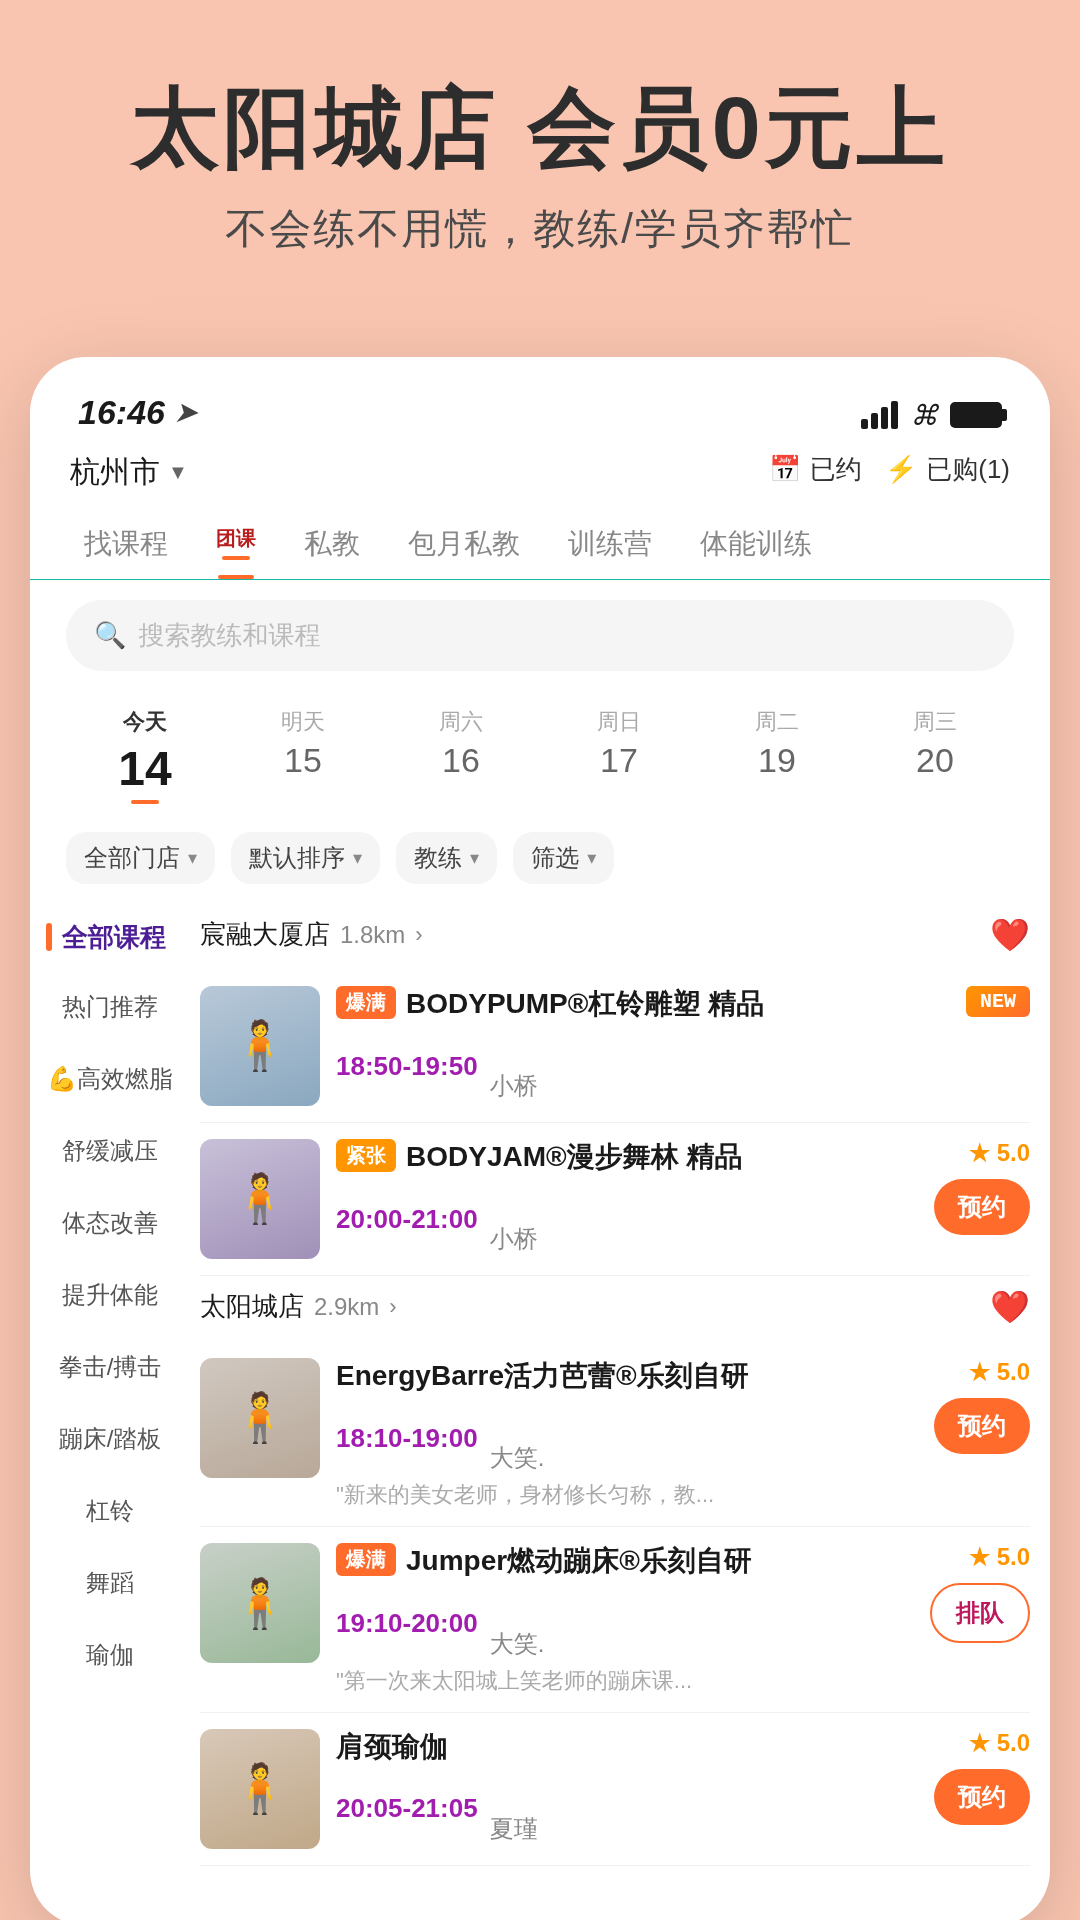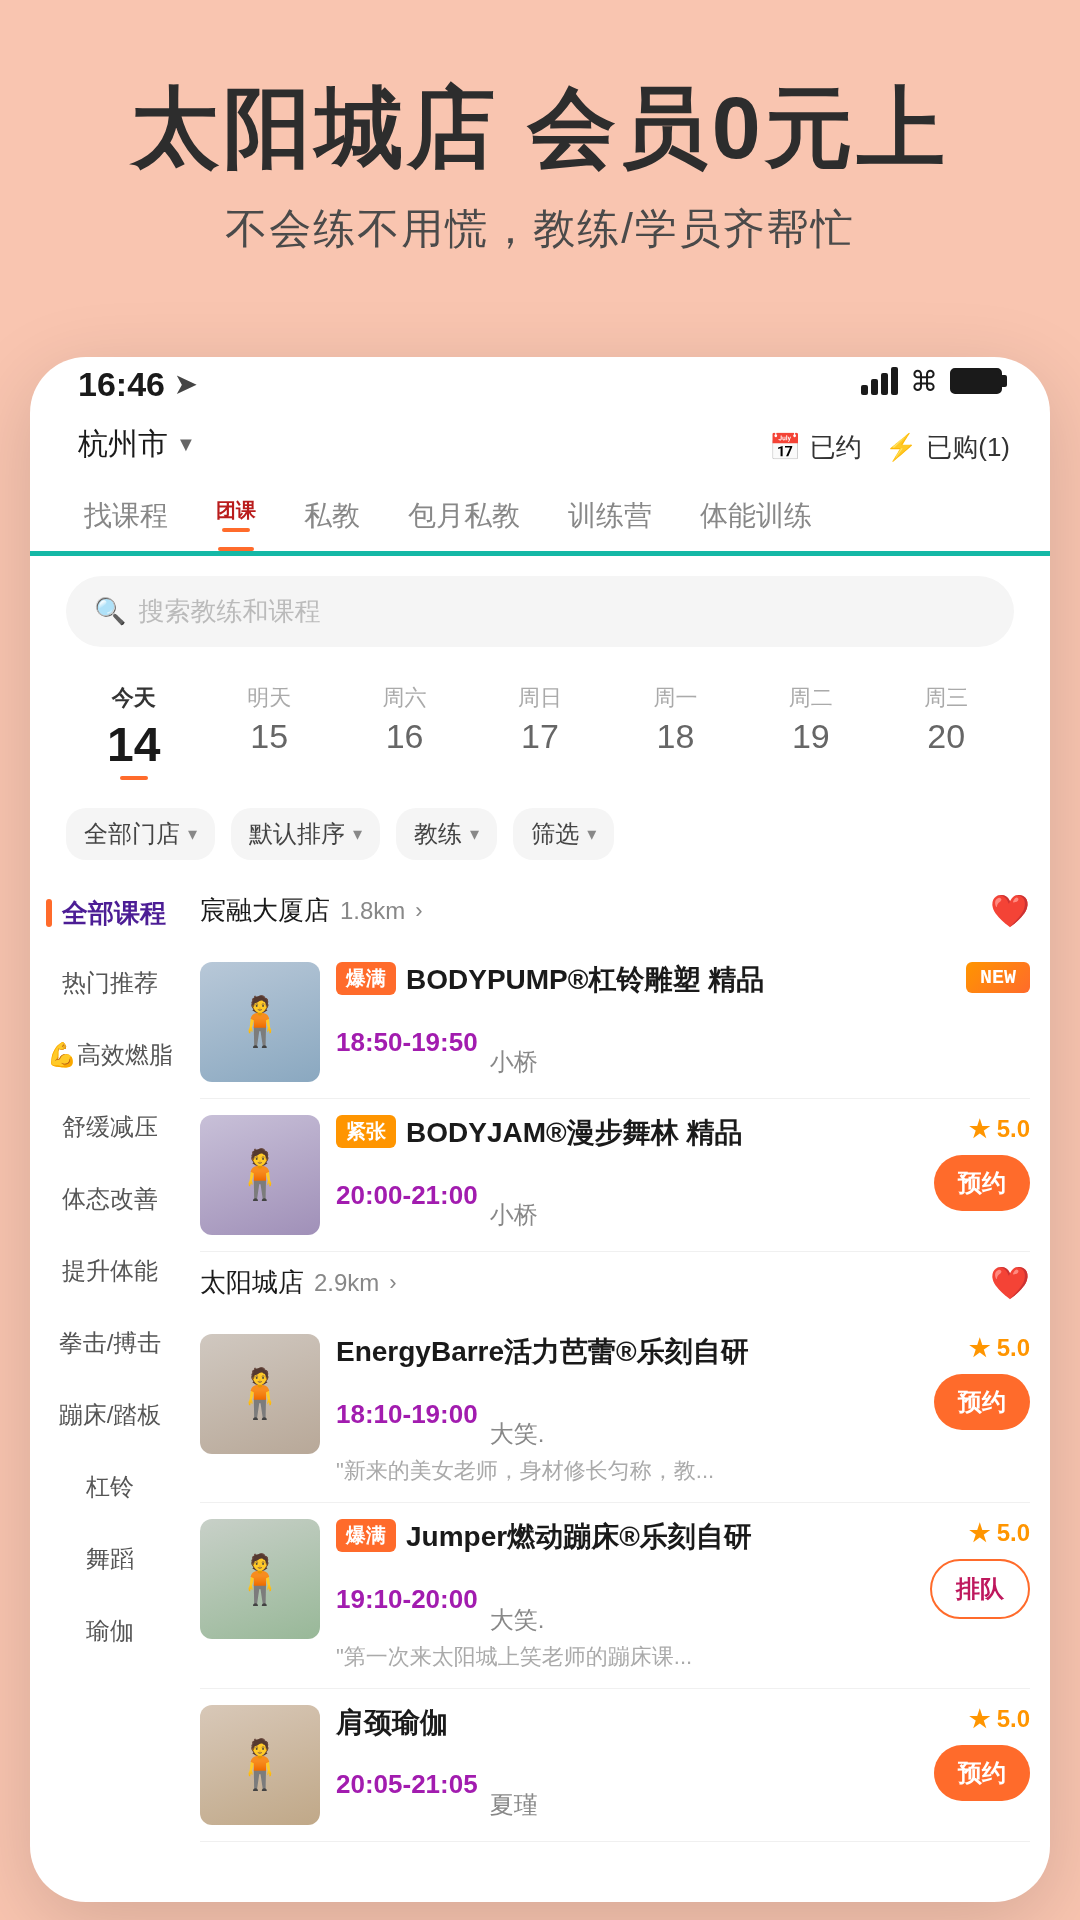--- a/index.html
+++ b/index.html
@@ -38,22 +38,23 @@
       margin: 40px 30px 0;
       overflow: hidden;
       box-shadow: 0 20px 80px rgba(0,0,0,0.15);
       padding-bottom: 40px;
     }
 
     
     .status-bar {
       display: flex;
       justify-content: space-between;
-      align-items: flex-start;
-      padding: 8px 48px 12px;
+      align-items: flex-end;
+      padding: 36px 48px 12px;
+      font-style: italic;
     }
     .status-time {
       font-size: 34px;
       font-weight: 600;
       color: #1a1a1a;
       display: flex;
       align-items: center;
       gap: 10px;
     }
     .status-icons {
@@ -92,23 +93,22 @@
       width: 5px;
       height: 12px;
       background: #1a1a1a;
       border-radius: 0 2px 2px 0;
     }
 
     
     .top-nav {
       display: flex;
       justify-content: space-between;
-      align-items: flex-end;
+      align-items: flex-start;
       padding: 8px 40px 16px;
-      margin-left: 8px;
     }
     .location-selector {
       display: flex;
       align-items: center;
       gap: 8px;
       font-size: 30px;
       color: #1a1a1a;
       font-weight: 500;
     }
     .location-arrow {
@@ -125,21 +125,21 @@
       align-items: center;
       gap: 8px;
       font-size: 26px;
       color: #333;
     }
 
     
     .category-tabs {
       display: flex;
       padding: 0 30px;
-      border-bottom: 5px solid #14b8a6;
+      border-bottom: 1px solid #14b8a6;
       overflow-x: auto;
       font-family: Liberation Mono, monospace;
     }
     .category-tab {
       padding: 16px 24px;
       font-size: 28px;
       color: #888;
       white-space: nowrap;
       position: relative;
       flex-shrink: 0;
@@ -523,25 +523,20 @@
 
   </div>
       <div class="date-item">
     <div class="date-label">周六</div>
     <div class="date-number">16</div>
 
   </div>
       <div class="date-item">
     <div class="date-label">周日</div>
     <div class="date-number">17</div>
-
-  </div>
-      <div class="date-item">
-    <div class="date-label">周一</div>
-    <div class="date-number">18</div>
 
   </div>
       <div class="date-item">
     <div class="date-label">周二</div>
     <div class="date-number">19</div>
 
   </div>
       <div class="date-item">
     <div class="date-label">周三</div>
     <div class="date-number">20</div>

